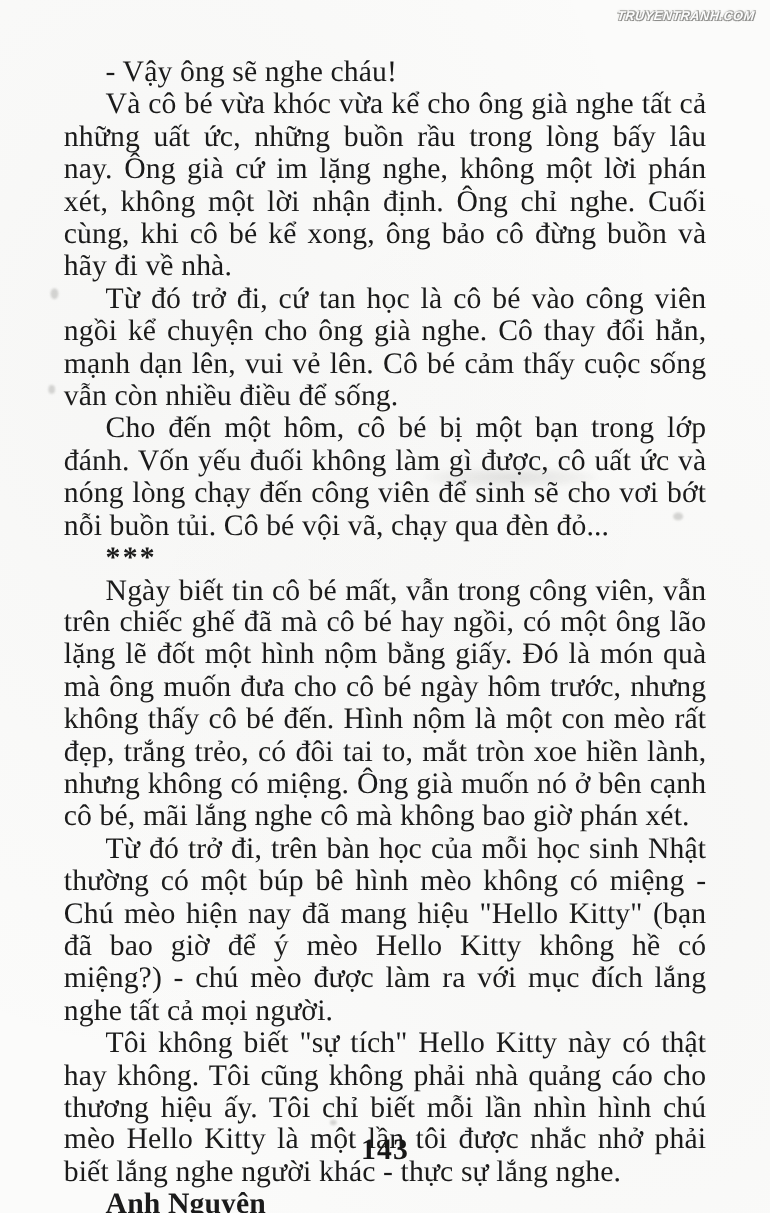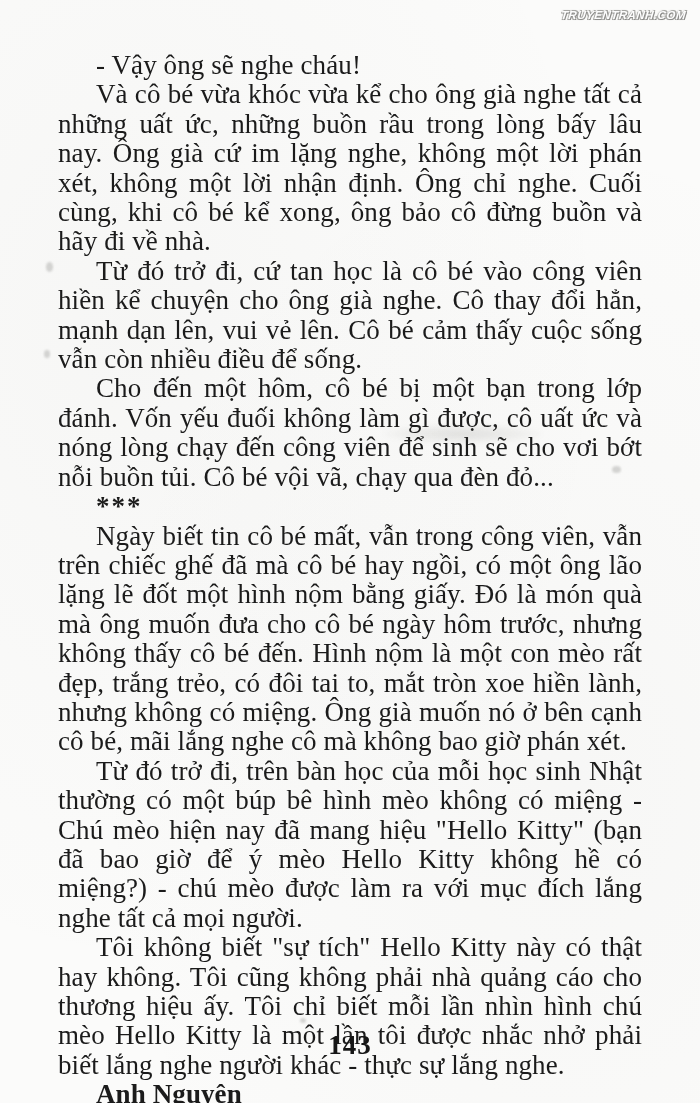--- a/index.html
+++ b/index.html
@@ -99,21 +99,21 @@
 </head>
 <body>
 
 <div class="page">
 
   <div class="watermark">TRUYENTRANH.COM</div>
 
   <div class="body-text">
     <p>- Vậy ông sẽ nghe cháu!</p>
     <p>Và cô bé vừa khóc vừa kể cho ông già nghe tất cả những uất ức, những buồn rầu trong lòng bấy lâu nay. Ông già cứ im lặng nghe, không một lời phán xét, không một lời nhận định. Ông chỉ nghe. Cuối cùng, khi cô bé kể xong, ông bảo cô đừng buồn và hãy đi về nhà.</p>
-    <p>Từ đó trở đi, cứ tan học là cô bé vào công viên hiền kể chuyện cho ông già nghe. Cô thay đổi hẳn, mạnh dạn lên, vui vẻ lên. Cô bé cảm thấy cuộc sống vẫn còn nhiều điều để sống.</p>
+    <p>Từ đó trở đi, cứ tan học là cô bé vào công viên ngồi kể chuyện cho ông già nghe. Cô thay đổi hẳn, mạnh dạn lên, vui vẻ lên. Cô bé cảm thấy cuộc sống vẫn còn nhiều điều để sống.</p>
     <p>Cho đến một hôm, cô bé bị một bạn trong lớp đánh. Vốn yếu đuối không làm gì được, cô uất ức và nóng lòng chạy đến công viên để sinh sẽ cho vơi bớt nỗi buồn tủi. Cô bé vội vã, chạy qua đèn đỏ...</p>
     <p class="separator">***</p>
     <p>Ngày biết tin cô bé mất, vẫn trong công viên, vẫn trên chiếc ghế đã mà cô bé hay ngồi, có một ông lão lặng lẽ đốt một hình nộm bằng giấy. Đó là món quà mà ông muốn đưa cho cô bé ngày hôm trước, nhưng không thấy cô bé đến. Hình nộm là một con mèo rất đẹp, trắng trẻo, có đôi tai to, mắt tròn xoe hiền lành, nhưng không có miệng. Ông già muốn nó ở bên cạnh cô bé, mãi lắng nghe cô mà không bao giờ phán xét.</p>
     <p>Từ đó trở đi, trên bàn học của mỗi học sinh Nhật thường có một búp bê hình mèo không có miệng - Chú mèo hiện nay đã mang hiệu "Hello Kitty" (bạn đã bao giờ để ý mèo Hello Kitty không hề có miệng?) - chú mèo được làm ra với mục đích lắng nghe tất cả mọi người.</p>
     <p>Tôi không biết "sự tích" Hello Kitty này có thật hay không. Tôi cũng không phải nhà quảng cáo cho thương hiệu ấy. Tôi chỉ biết mỗi lần nhìn hình chú mèo Hello Kitty là một lần tôi được nhắc nhở phải biết lắng nghe người khác - thực sự lắng nghe.</p>
     <p class="signature">Anh Nguyên</p>
   </div>
 
   <div class="smudge"></div>
   <div class="speck s1"></div>

